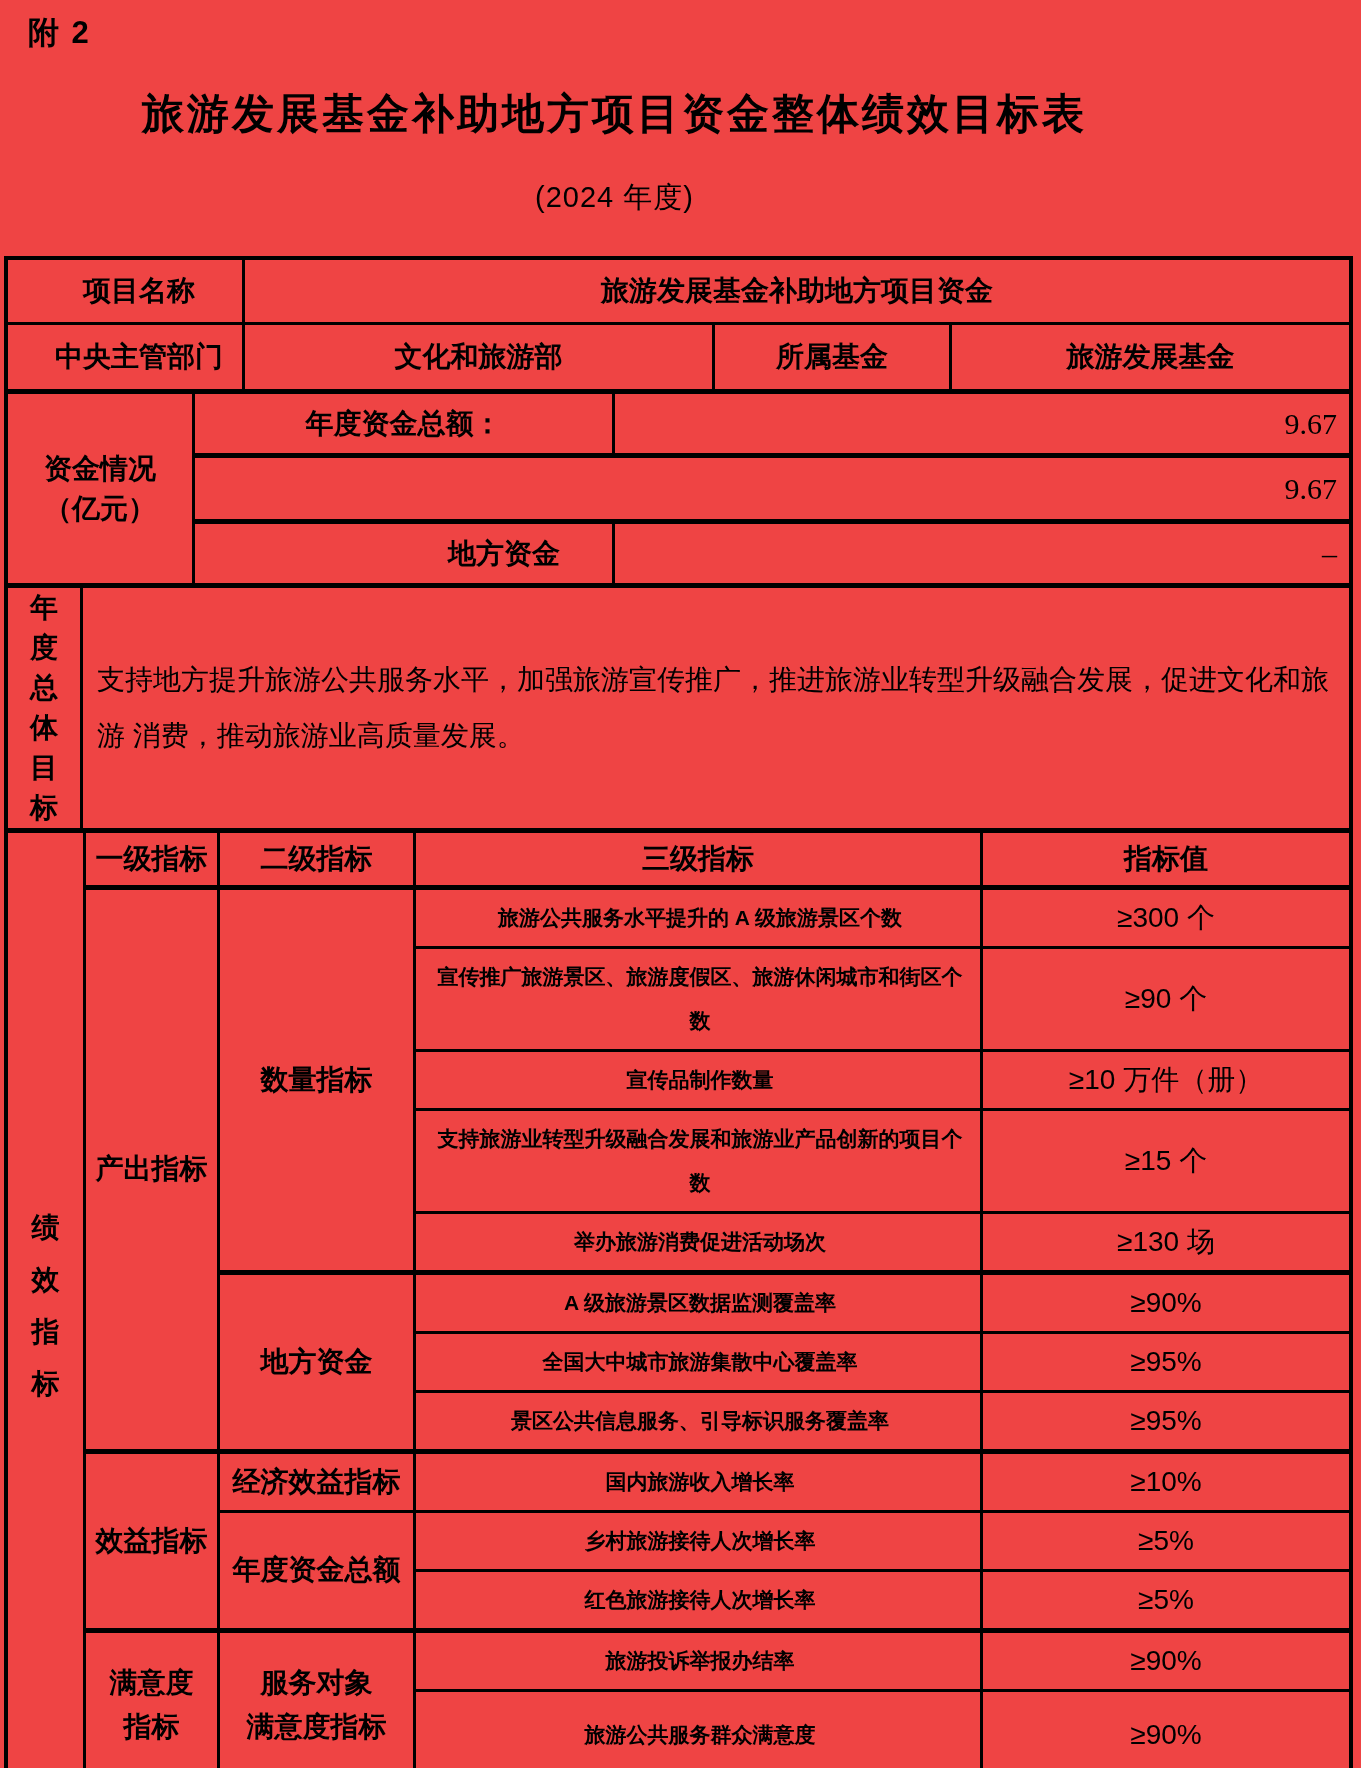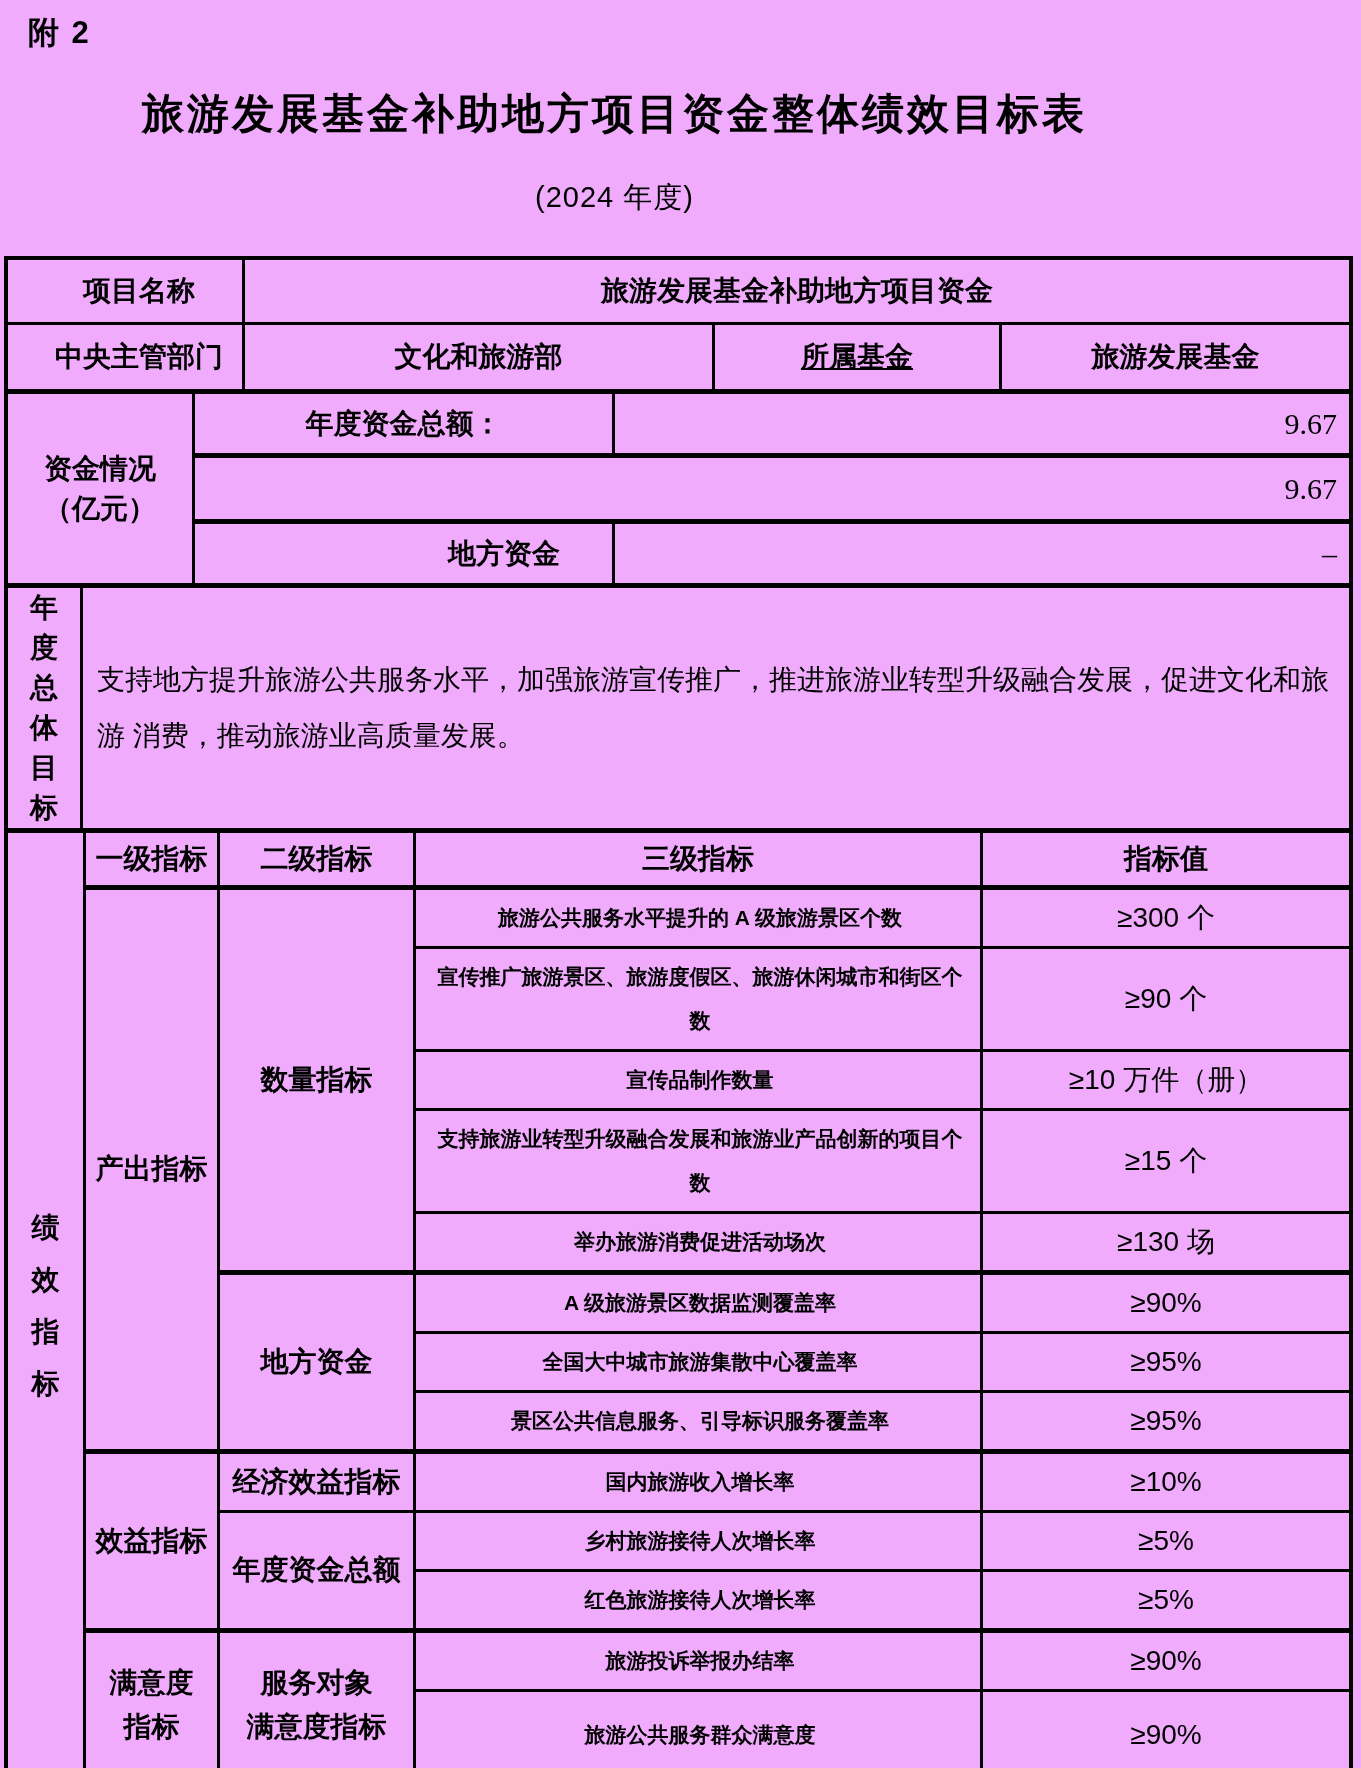--- a/index.html
+++ b/index.html
@@ -1,21 +1,21 @@
 <!DOCTYPE html>
 <html><head>
 <meta charset="utf-8">
 <style>
   html, body { margin: 0; padding: 0; background: #ffffff; }
   body {
     width: 1361px; height: 1768px;
     font-family: "Liberation Sans", "DejaVu Sans", sans-serif;
     color: #000;
   }
-  .page { position: relative; width: 1361px; height: 1768px; overflow: hidden; background: #f0abfc; }
+  .page { position: relative; width: 1361px; height: 1768px; overflow: hidden; background: #ef4444; }
 
   
   .attachment {
     position: absolute; top: 12px; left: 28px;
     font-size: 31px; font-weight: 700; letter-spacing: 2px;
   }
   .title-wrap { position: absolute; top: 86px; left: 0; right: 140px; text-align: center; padding-left: 8px; }
   .doc-title { font-size: 42px; font-weight: 700; letter-spacing: 3px; }
   .doc-subtitle { margin-top: 36px; font-size: 29px; font-weight: 500; letter-spacing: 1px; }
 
@@ -29,21 +29,21 @@
   .cell { display: flex; align-items: center; justify-content: center; box-sizing: border-box; }
   .br3 { border-right: 3px solid #000; }
   .bb3 { border-bottom: 3px solid #000; }
   .bb5 { border-bottom: 5px solid #000; }
 
   
   .s1 { height: 62px; }
   .s2 { height: 64px; }
   .w209 { width: 209px; flex: none; margin-left: 28px; }
   .w470 { width: 470px; flex: none; }
-  .w287 { width: 287px; flex: none; text-decoration: underline; }
+  .w287 { width: 237px; flex: none; }
   .flex1 { flex: 1; }
 
   
   .s3-label { width: 187px; flex: none; white-space: pre-line; text-align: center; line-height: 40px; }
   .s3-rows { flex: 1; display: flex; flex-direction: column; border-radius: 17px; }
   .s3-row { display: flex; align-items: stretch; height: 59px; }
   .s3-row.mid { height: 61px; }
   .s3-field { width: 420px; flex: none; }
   .s3-field.ralign { justify-content: flex-end; padding-right: 52px; }
   .s3-value {

